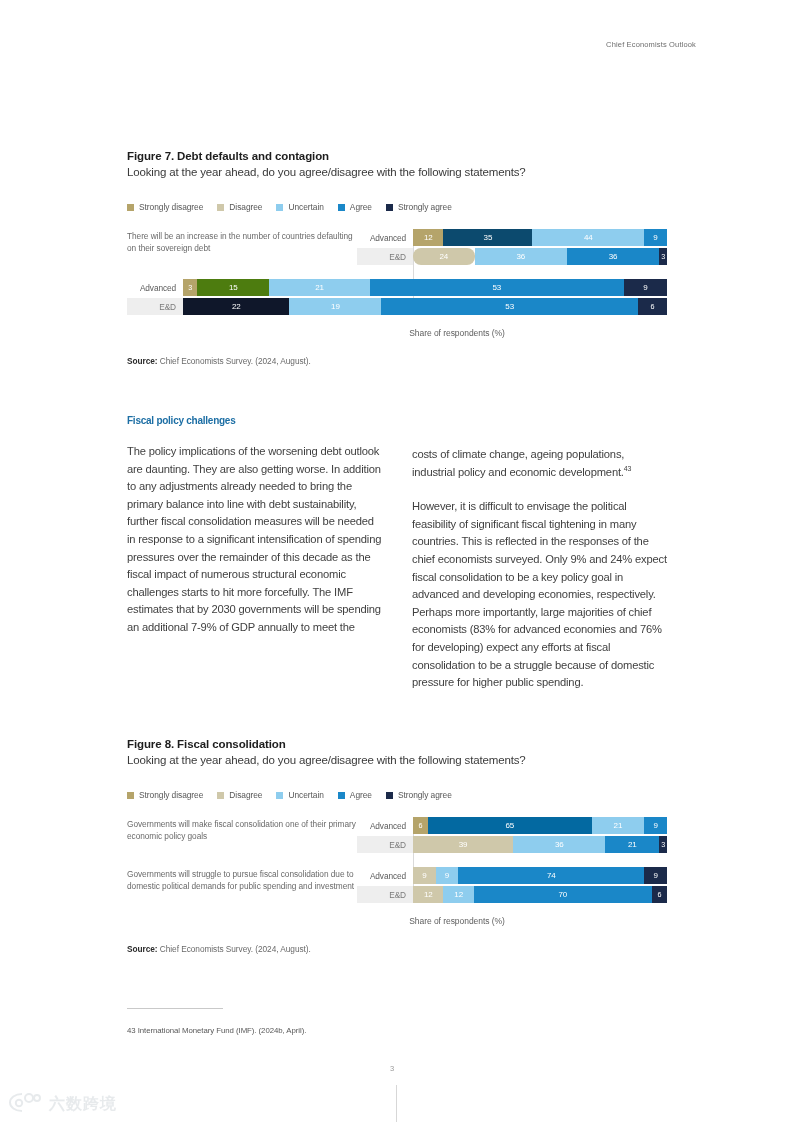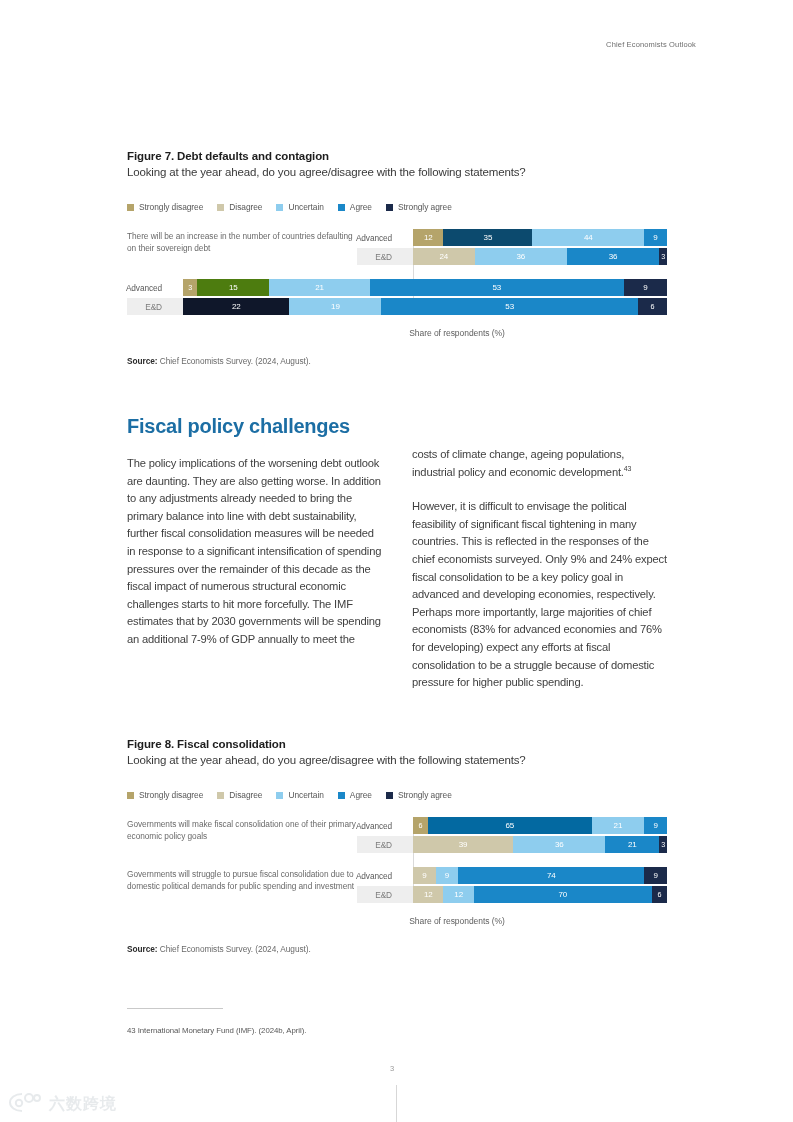--- a/index.html
+++ b/index.html
@@ -122,21 +122,21 @@
   .bar-row:last-child { margin-bottom: 0; }
 
   .row-label {
     flex: 0 0 56px;
     width: 56px;
     font-size: 8.3px;
     color: #5a5a5a;
     display: flex;
     align-items: center;
     justify-content: flex-end;
-    padding-right: 21px;
+    padding-right: 7px;
     box-sizing: border-box;
     letter-spacing: -0.1px;
   }
   .row-label.shaded {
     background: #eeeeee;
     color: #7b7b7b;
   }
   .bar-track {
     flex: 1 1 auto;
     display: flex;
@@ -176,21 +176,21 @@
     position: absolute;
     left: 127px;
     top: 415px;
     width: 541px;
     display: flex;
     gap: 29px;
   }
   .col { width: 256px; flex: 0 0 256px; }
 
   .section-heading {
-    font-size: 20px;
+    font-size: 10px;
     font-weight: bold;
     color: #1c6ea4;
     margin: 0 0 17px 0;
     letter-spacing: -0.25px;
   }
   .col p {
     font-size: 11.2px;
     line-height: 17.6px;
     color: #3f3f3f;
     margin: 0 0 17px 0;
@@ -299,21 +299,21 @@
                 <div class="bar-track">
                   <div class="seg" style="flex: 0 0 12%; background: rgb(181, 164, 106);">12</div>
                   <div class="seg" style="flex: 0 0 35%; background: #0c4a6e;">35</div>
                   <div class="seg" style="flex: 0 0 44%; background: rgb(142, 205, 238);">44</div>
                   <div class="seg" style="flex: 0 0 9%; background: rgb(26, 135, 200);">9</div>
                 </div>
               </div>
               <div class="bar-row">
                 <div class="row-label shaded">E&amp;D</div>
                 <div class="bar-track">
-                  <div class="seg" style="flex: 0 0 24.2424%; background: rgb(207, 200, 170);">24</div>
+                  <div class="seg" style="flex: 0 0 24.2424%; background: rgb(207, 200, 170); border-radius: 8px;">24</div>
                   <div class="seg" style="flex: 0 0 36.3636%; background: rgb(142, 205, 238);">36</div>
                   <div class="seg" style="flex: 0 0 36.3636%; background: rgb(26, 135, 200);">36</div>
                   <div class="seg tiny" style="flex: 0 0 3.0303%; background: rgb(27, 42, 74);">3</div>
                 </div>
               </div>
             </div>
           </div>
           <div class="stmt-group">
             <div class="stmt-rows">
               <div class="bar-row">

